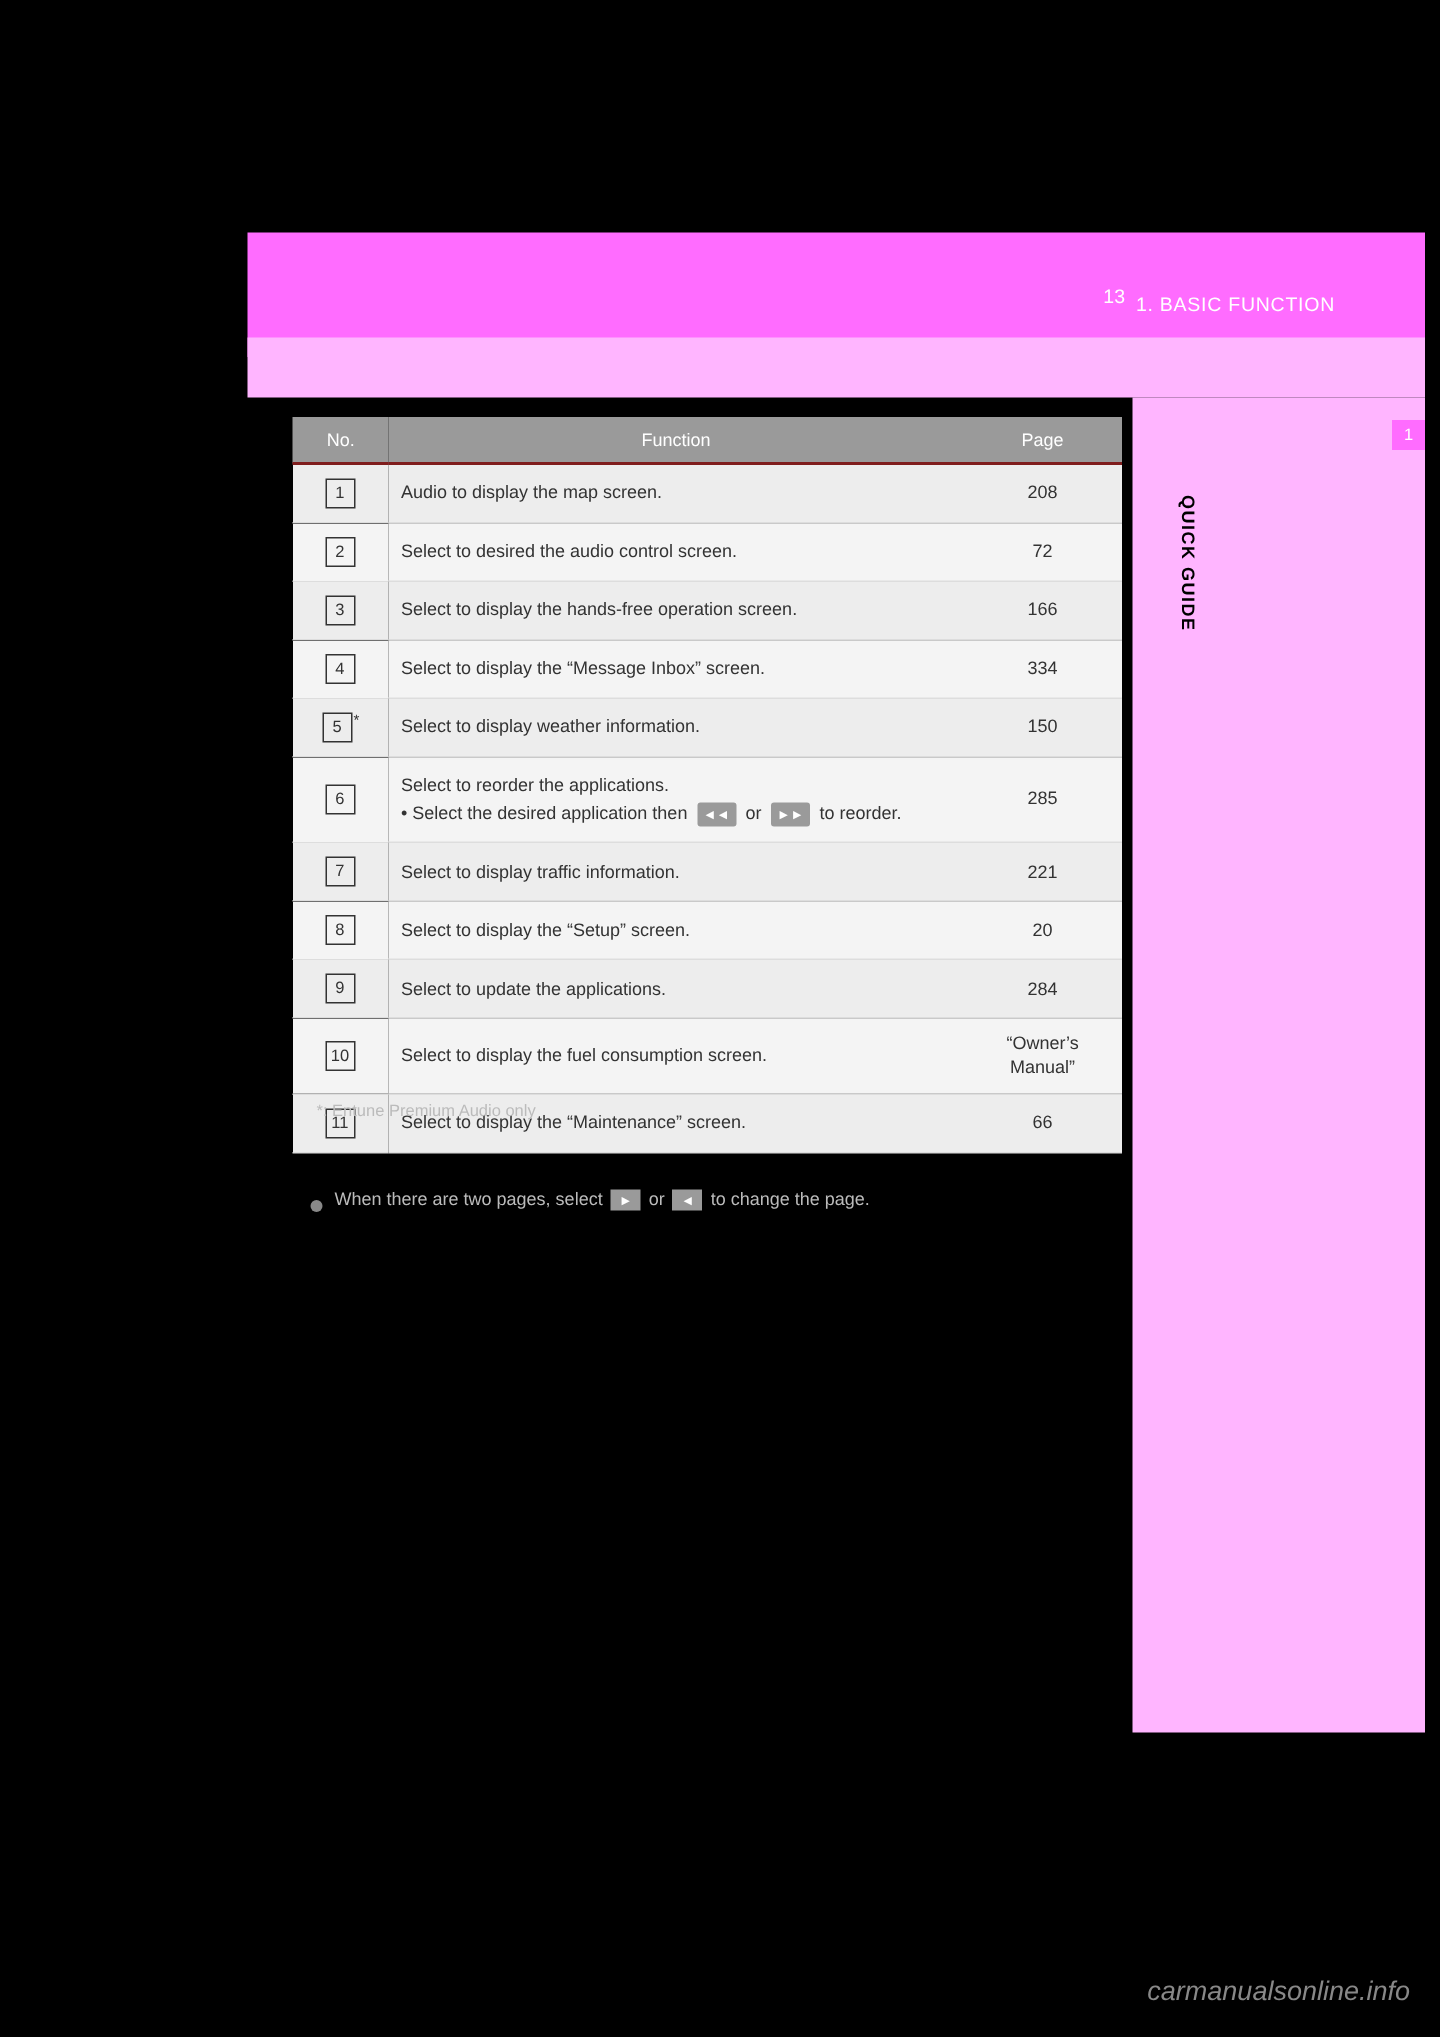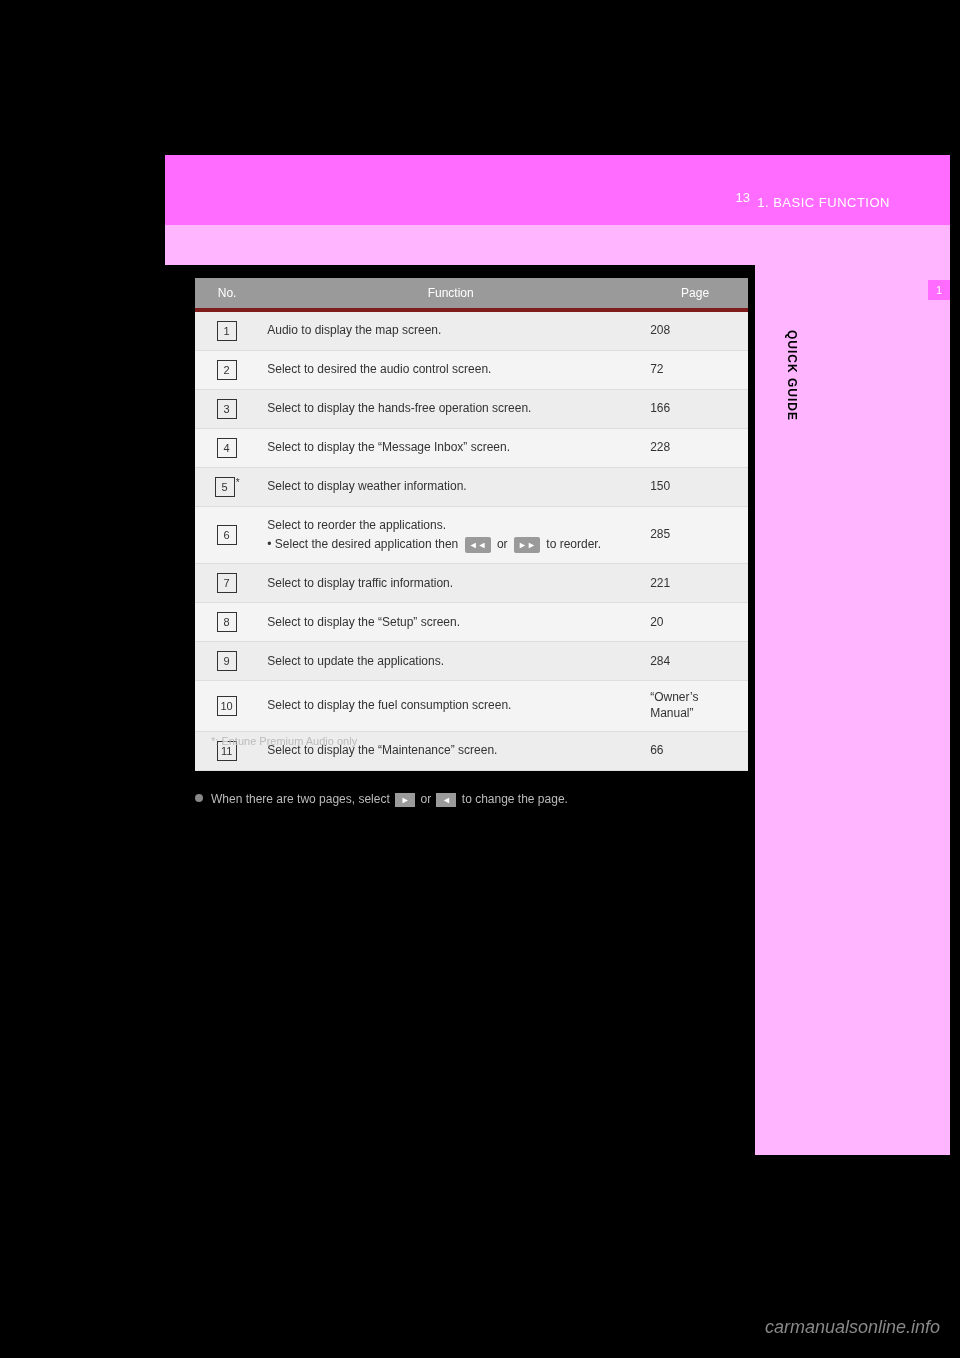--- a/index.html
+++ b/index.html
@@ -83,21 +83,21 @@
     font-size: 12px;
     color: #333;
   }
 
   .tbl th {
     background: #9a9a9a;
     color: #fff;
     font-weight: normal;
     padding: 8px 6px;
     text-align: center;
-    border-bottom: 4px solid #7f1d1d;
+    border-bottom: 2px solid #7f1d1d;
   }
 
   .tbl th.col-no { width: 55px; }
   .tbl th.col-fn { width: 400px; }
   .tbl th.col-pg { width: 98px; }
 
   .tbl td {
     background: #ededed;
     padding: 9px 8px;
     vertical-align: middle;
@@ -107,20 +107,21 @@
   .tbl tr:nth-child(even) td {
     background: #f4f4f4;
   }
 
   .tbl td.no-cell {
     text-align: center;
     position: relative;
   }
 
   .tbl td.pg-cell {
+    text-align: center;
     line-height: 1.3;
   }
 
   .tbl td.fn-cell {
     text-align: left;
     line-height: 1.6;
   }
 
   .numbox {
     display: inline-block;
@@ -155,27 +156,27 @@
   .footnote {
     position: absolute;
     left: 211px;
     top: 735px;
     font-size: 11px;
     color: #bbb;
   }
 
   .info-note {
     position: absolute;
-    left: 195px;
+    left: 207px;
     top: 790px;
     width: 465px;
     font-size: 12px;
     color: #bbb;
     display: flex;
-    align-items: flex-start;
+    align-items: flex-end;
     gap: 8px;
     line-height: 1.5;
   }
 
   .info-dot {
     width: 8px;
     height: 8px;
     background: #888;
     border-radius: 50%;
     margin-top: 4px;
@@ -249,21 +250,21 @@
       <td class="pg-cell">72</td>
     </tr>
     <tr>
       <td class="no-cell"><span class="numbox">3</span><span class="star"></span></td>
       <td class="fn-cell">Select to display the hands-free operation screen.</td>
       <td class="pg-cell">166</td>
     </tr>
     <tr>
       <td class="no-cell"><span class="numbox">4</span><span class="star"></span></td>
       <td class="fn-cell">Select to display the “Message Inbox” screen.</td>
-      <td class="pg-cell">228</td>
+      <td class="pg-cell">334</td>
     </tr>
     <tr>
       <td class="no-cell"><span class="numbox">5</span><span class="star">*</span></td>
       <td class="fn-cell">Select to display weather information.</td>
       <td class="pg-cell">150</td>
     </tr>
     <tr>
       <td class="no-cell"><span class="numbox">6</span><span class="star"></span></td>
       <td class="fn-cell">
         <span>Select to reorder the applications.</span><br>

